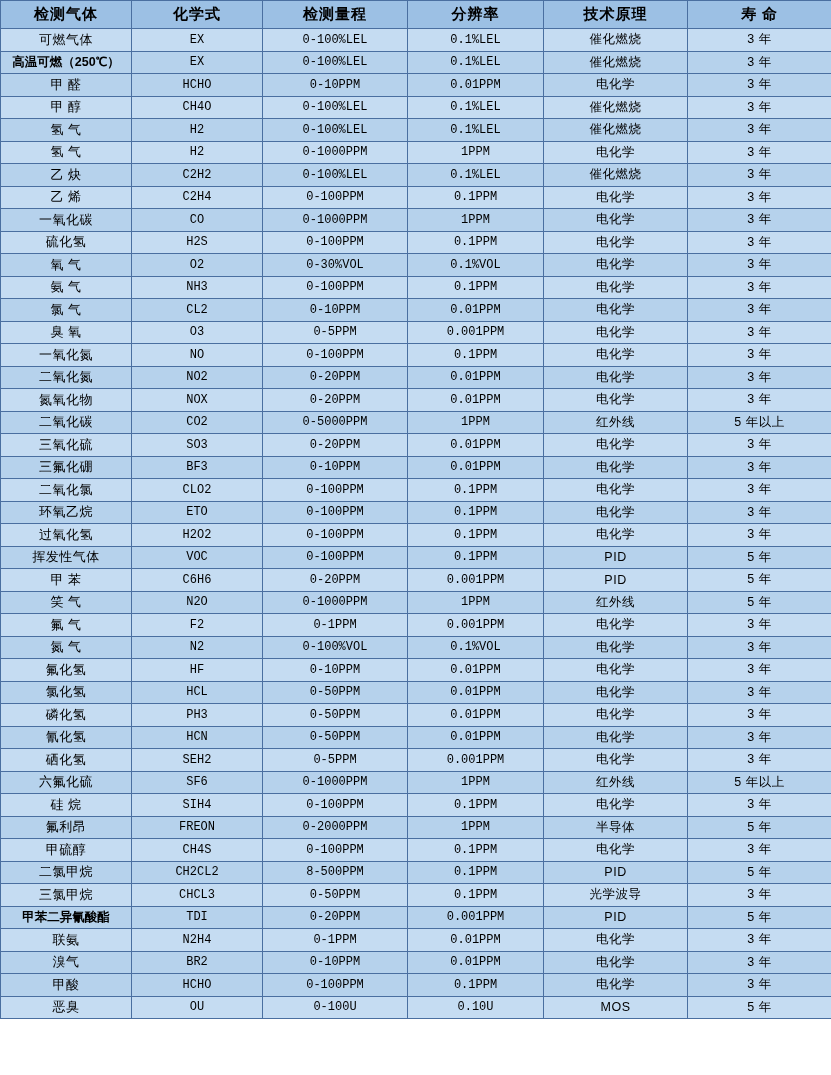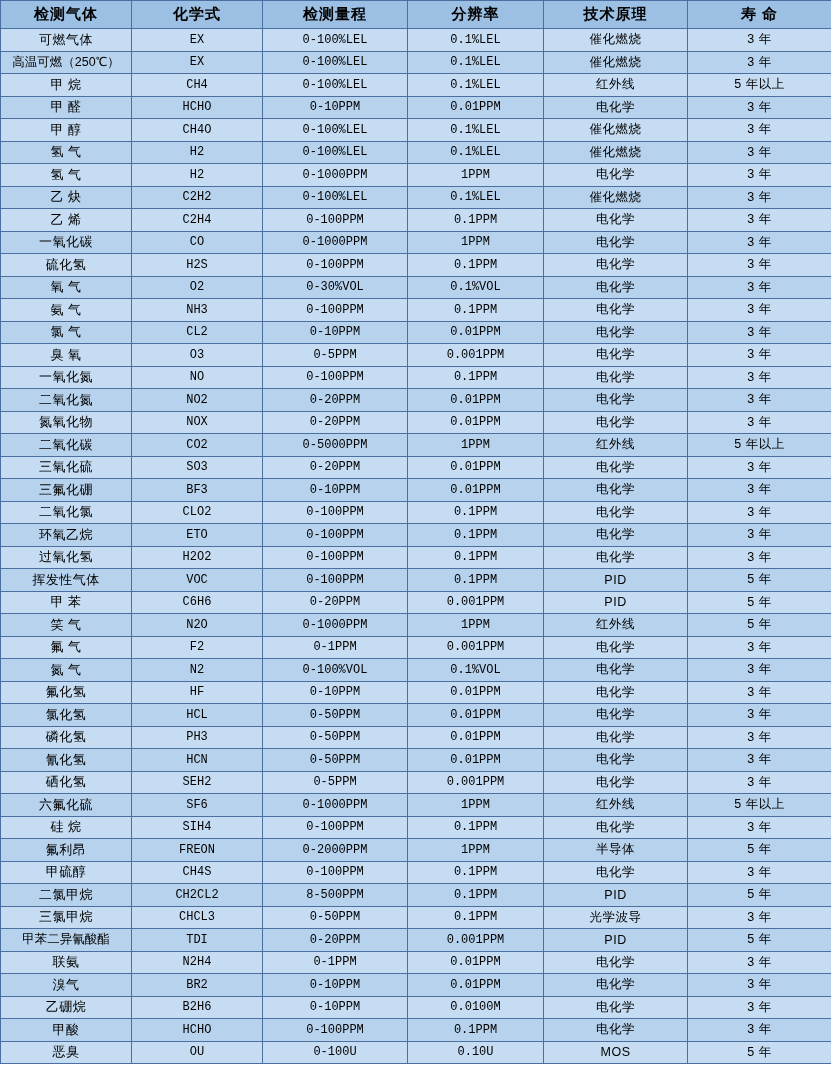--- a/index.html
+++ b/index.html
@@ -30,37 +30,39 @@
     padding: 0;
     overflow: hidden;
     white-space: nowrap;
   }
   #gas-table thead th {
     height: 27px;
     background: #9cc0e4;
     font-size: 15px;
     font-weight: bold;
     letter-spacing: 1px;
+    font-family: Liberation Serif, serif;
   }
   #gas-table tbody td {
     height: 21.5px;
     font-size: 12.5px;
     background: #c5dcf2;
   }
   #gas-table tbody tr.alt td {
     background: #b6d2ec;
   }
   #gas-table tbody td.name {
     font-size: 13px;
     letter-spacing: 0.5px;
     text-align: center;
   }
   #gas-table tbody td.name.tight {
     letter-spacing: 0;
     font-size: 12.5px;
+    font-weight: bold;
   }
   #gas-table tbody td.code,
   #gas-table tbody td.range,
   #gas-table tbody td.res {
     font-family: "Liberation Mono", monospace;
     font-size: 12px;
   }
   #gas-table tbody td.tech,
   #gas-table tbody td.life {
     font-size: 12.5px;
@@ -99,28 +101,20 @@
         <td class="life">3 年</td>
       </tr>
       <tr class="alt">
         <td class="name tight">高温可燃（250℃）</td>
         <td class="code">EX</td>
         <td class="range">0-100%LEL</td>
         <td class="res">0.1%LEL</td>
         <td class="tech">催化燃烧</td>
         <td class="life">3 年</td>
       </tr>
-      <tr>
-        <td class="name">甲 烷</td>
-        <td class="code">CH4</td>
-        <td class="range">0-100%LEL</td>
-        <td class="res">0.1%LEL</td>
-        <td class="tech">红外线</td>
-        <td class="life">5 年以上</td>
-      </tr>
       <tr class="alt">
         <td class="name">甲 醛</td>
         <td class="code">HCHO</td>
         <td class="range">0-10PPM</td>
         <td class="res">0.01PPM</td>
         <td class="tech">电化学</td>
         <td class="life">3 年</td>
       </tr>
       <tr>
         <td class="name">甲 醇</td>
@@ -427,28 +421,20 @@
         <td class="life">3 年</td>
       </tr>
       <tr class="alt">
         <td class="name">溴气</td>
         <td class="code">BR2</td>
         <td class="range">0-10PPM</td>
         <td class="res">0.01PPM</td>
         <td class="tech">电化学</td>
         <td class="life">3 年</td>
       </tr>
-      <tr>
-        <td class="name">乙硼烷</td>
-        <td class="code">B2H6</td>
-        <td class="range">0-10PPM</td>
-        <td class="res">0.0100M</td>
-        <td class="tech">电化学</td>
-        <td class="life">3 年</td>
-      </tr>
       <tr class="alt">
         <td class="name">甲酸</td>
         <td class="code">HCHO</td>
         <td class="range">0-100PPM</td>
         <td class="res">0.1PPM</td>
         <td class="tech">电化学</td>
         <td class="life">3 年</td>
       </tr>
       <tr>
         <td class="name">恶臭</td>

